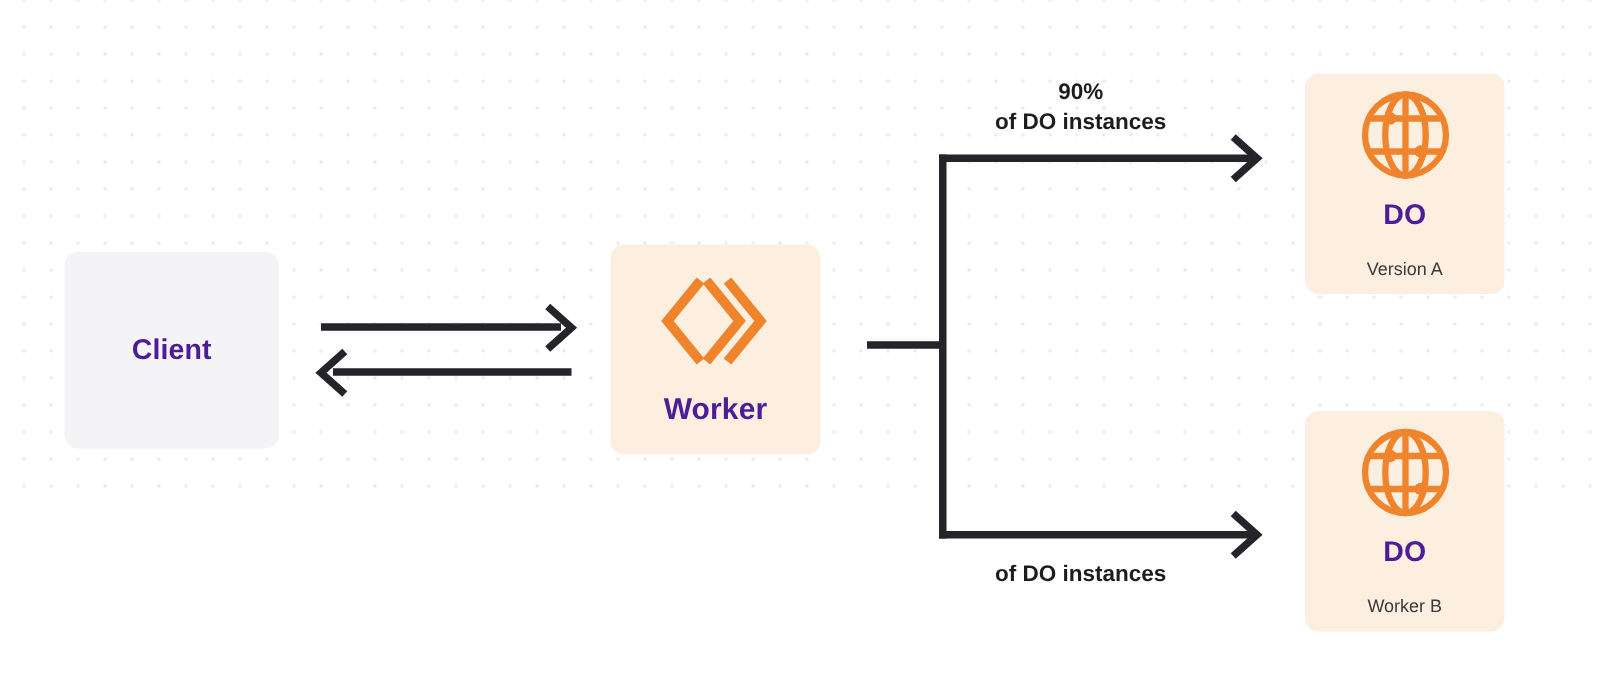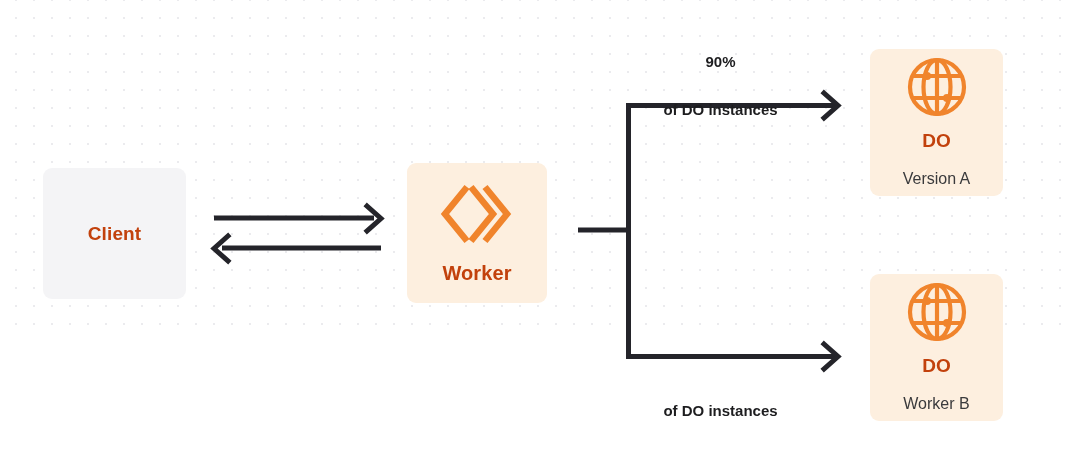--- a/index.html
+++ b/index.html
@@ -63,37 +63,37 @@
     left: 870px;
     top: 274px;
     width: 133px;
     height: 147px;
     background-color: #fdefdf;
   }
 
   .node-title {
     font-size: 19px;
     font-weight: bold;
-    color: #c2410c;
+    color: #4c1d95;
     letter-spacing: 0.1px;
     line-height: 1.15;
   }
 
   .node-title-worker {
     font-size: 20px;
     margin-top: 16px;
   }
 
   .node-title-do {
     font-size: 19px;
     margin-top: 12px;
   }
 
   .node-sub {
-    font-size: 16px;
+    font-size: 12px;
     color: #3a3a3c;
     margin-top: 17px;
     line-height: 1.2;
   }
 
   .icon-wrap {
     display: block;
     line-height: 0;
   }
 
@@ -117,21 +117,20 @@
   }
   .edge-label .pct {
     font-size: 15px;
     font-weight: bold;
     display: block;
   }
   .edge-label .desc {
     font-size: 15px;
     font-weight: bold;
     display: block;
-    margin-top: 28px;
   }
 
   .label-top {
     left: 628px;
     top: 52px;
     width: 185px;
   }
 
   .label-bottom {
     left: 628px;

